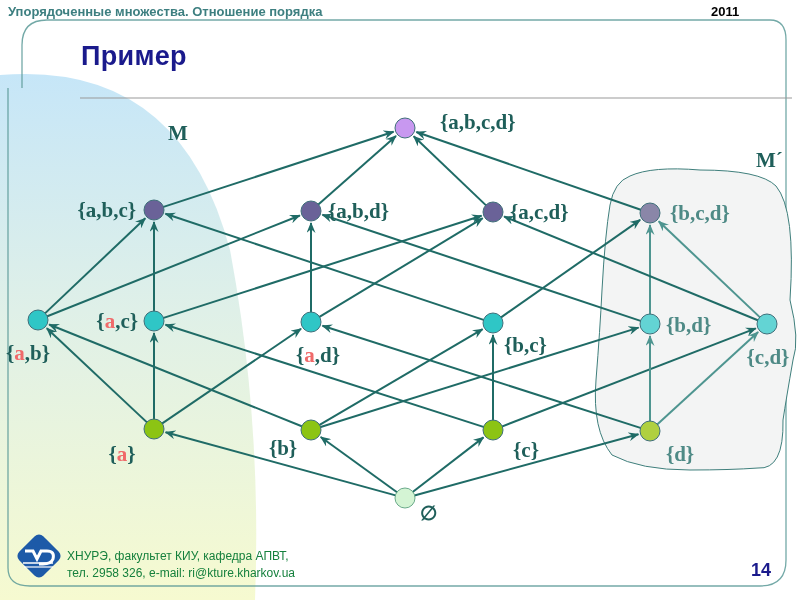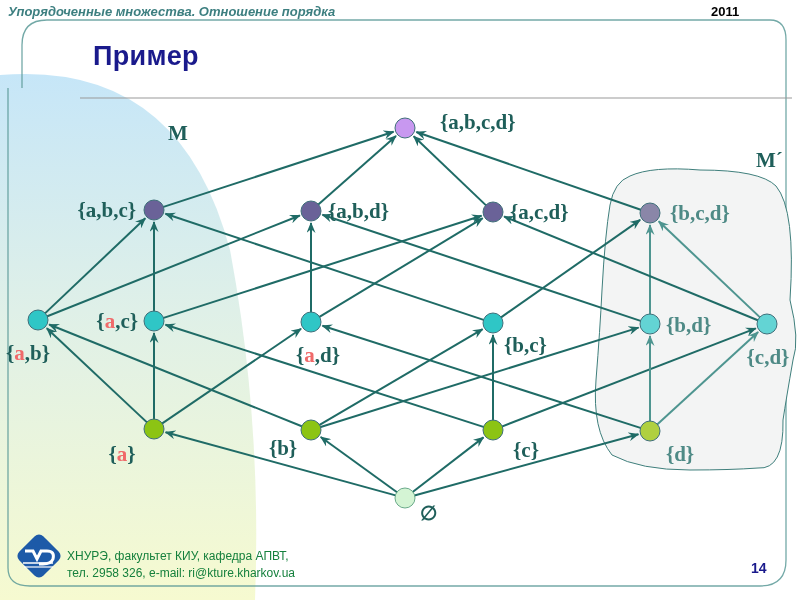--- a/index.html
+++ b/index.html
@@ -1,22 +1,22 @@
 <!DOCTYPE html>
 <html><head>
 <meta charset="utf-8">
 <style>
   html, body { margin:0; padding:0; }
   body { width:800px; height:600px; position:relative; overflow:hidden; background:#ffffff; font-family:"Liberation Sans", sans-serif; }
   .bg-arc { position:absolute; left:0; top:0; width:800px; height:600px; }
-  .header-title { position:absolute; left:8px; top:4px; font-size:13px; font-weight:bold; color:#3d7f80; font-family:"Liberation Sans", sans-serif;font-style:italic; }
+  .header-title { position:absolute; left:8px; top:4px; font-size:13px; font-weight:bold; color:#3d7f80; font-family:"Liberation Sans", sans-serif; }
   .header-year { position:absolute; left:711px; top:4px; font-size:13px; font-weight:bold; color:#000000; font-family:"Liberation Sans", sans-serif; }
-  .slide-title { position:absolute; left:81px; top:41px; font-size:27px; font-weight:bold; color:#1a1a8c; font-family:"Liberation Sans", sans-serif; letter-spacing:0.3px;margin-left:12px; }
+  .slide-title { position:absolute; left:81px; top:41px; font-size:27px; font-weight:bold; color:#1a1a8c; font-family:"Liberation Sans", sans-serif; letter-spacing:0.3px; }
   .footer-line { position:absolute; left:67px; font-size:12px; color:#15803d; font-family:"Liberation Sans", sans-serif; }
-  .page-num { position:absolute; left:751px; top:560px; font-size:14px; font-weight:bold; color:#1a1a8c; font-family:"Liberation Sans", sans-serif; }
+  .page-num { position:absolute; left:751px; top:560px; font-size:18px; font-weight:bold; color:#1a1a8c; font-family:"Liberation Sans", sans-serif; }
   .logo { position:absolute; left:13px; top:530px; width:52px; height:52px; }
   svg text { font-family:"Liberation Serif", serif; font-weight:bold; }
 </style>
 </head>
 <body>
 
 <svg class="bg-arc" width="800" height="600" viewBox="0 0 800 600">
   <defs>
     <linearGradient id="arcGrad" x1="0" y1="0" x2="0" y2="1">
       <stop offset="0" stop-color="#c6e6f8"></stop>

